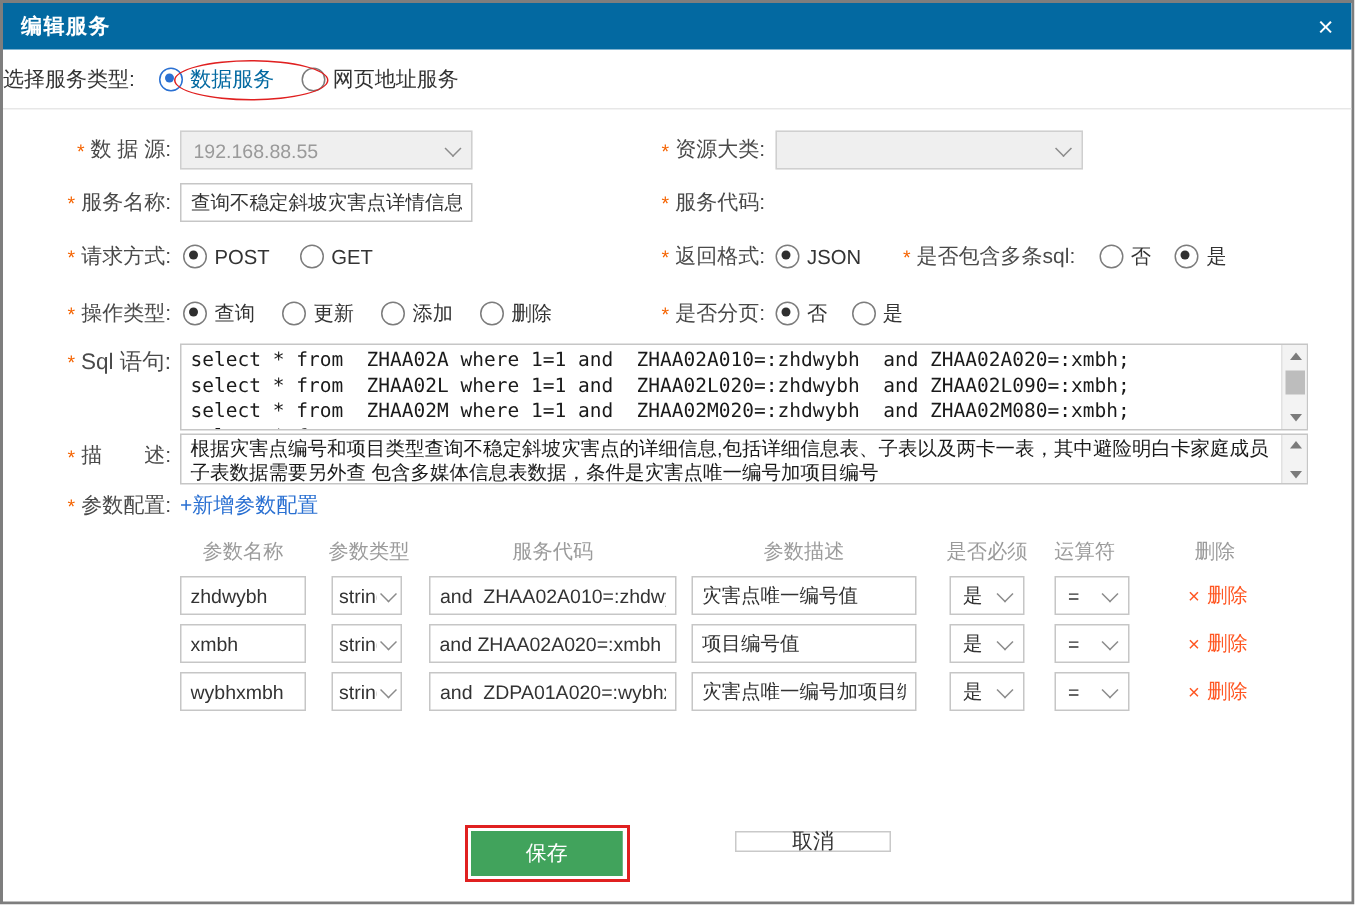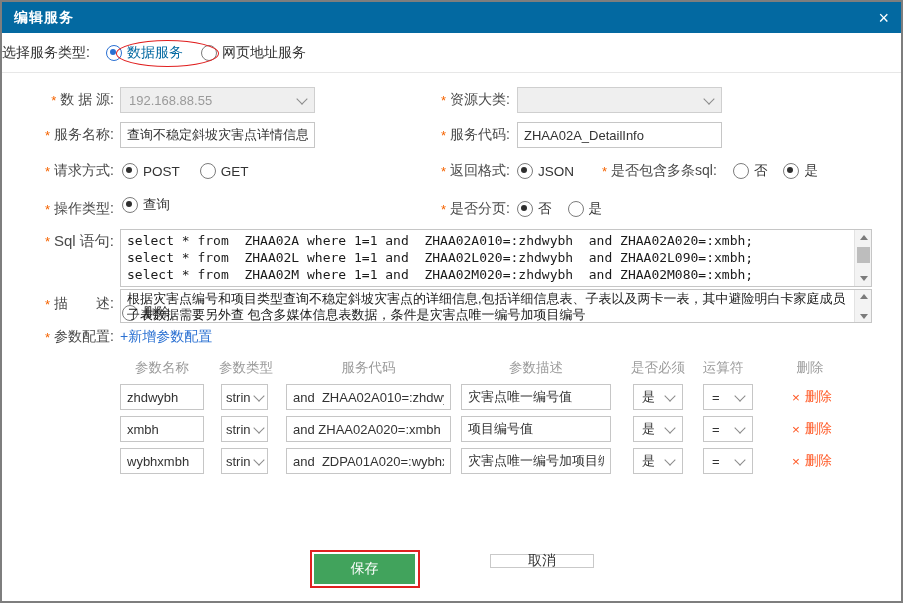--- a/index.html
+++ b/index.html
@@ -96,21 +96,20 @@
 
   <div class="abs lbl" style="left:0;top:120px;width:112px;height:26px;">
     <span class="star">*</span>
     <span>服务名称:</span>
   </div>
   <input class="abs inp" style="left: 118px; top: 120px; width: 195px; height: 26px;" value="查询不稳定斜坡灾害点详情信息">
   <div class="abs lbl" style="left:400px;top:120px;width:108px;height:26px;">
     <span class="star">*</span>
     <span>服务代码:</span>
   </div>
-  <input class="abs inp" style="left: 515px; top: 120px; width: 205px; height: 26px;" value="ZHAA02A_DetailInfo">
 
   <div class="abs lbl" style="left:0;top:156px;width:112px;height:26px;">
     <span class="star">*</span>
     <span>请求方式:</span>
   </div>
   <div class="abs" style="left:120px;top:156px;height:26px;display:flex;align-items:center;gap:20px;">
     <span class="ropt">
       <span class="radio checked"></span>
       <span class="rl">POST</span>
     </span>
@@ -139,21 +138,21 @@
     <span class="ropt" style="margin-left:16px;">
       <span class="radio checked"></span>
       <span class="rl">是</span>
     </span>
   </div>
 
   <div class="abs lbl" style="left:0;top:194px;width:112px;height:26px;">
     <span class="star">*</span>
     <span>操作类型:</span>
   </div>
-  <div class="abs" style="left:120px;top:194px;height:26px;display:flex;align-items:center;gap:18px;flex-direction:column;">
+  <div class="abs" style="left:120px;top:194px;height:26px;display:flex;align-items:center;gap:18px;">
     <span class="ropt">
       <span class="radio checked"></span>
       <span class="rl">查询</span>
     </span>
     <span class="ropt">
       <span class="radio"></span>
       <span class="rl">更新</span>
     </span>
     <span class="ropt">
       <span class="radio"></span>

